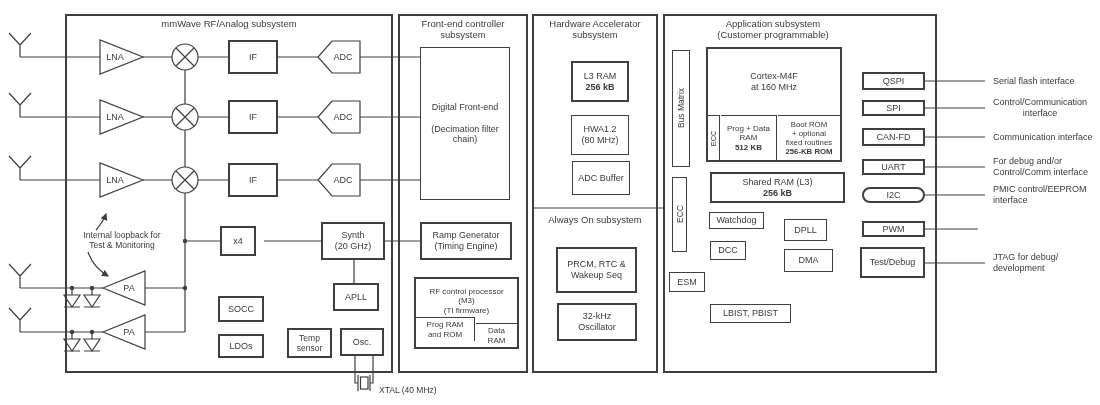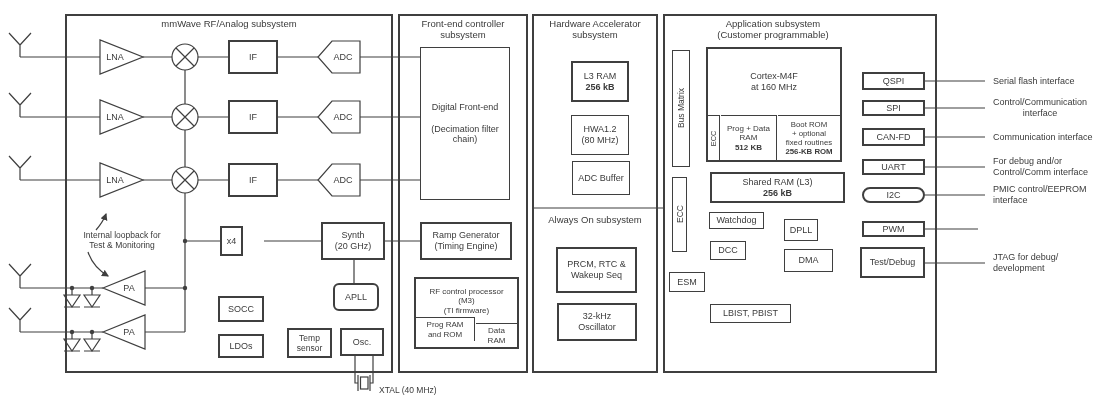--- a/index.html
+++ b/index.html
@@ -118,24 +118,24 @@
 <div class="abs bx2 cc" style="left:228px;top:100px;width:50px;height:34px;">IF</div>
 <div class="abs bx2 cc" style="left:228px;top:163px;width:50px;height:34px;">IF</div>
 
 <div class="abs cc" style="left:327px;top:51px;width:32px;height:12px;">ADC</div>
 <div class="abs cc" style="left:327px;top:111px;width:32px;height:12px;">ADC</div>
 <div class="abs cc" style="left:327px;top:174px;width:32px;height:12px;">ADC</div>
 
 <div class="abs cc" style="left:66px;top:229px;width:112px;height:22px;font-size:8.5px;">Internal loopback for
 Test &amp; Monitoring</div>
 
-<div class="abs bx2 cc" style="left:220px;top:226px;width:23px;height:30px;">x4</div>
+<div class="abs bx2 cc" style="left:220px;top:226px;width:36px;height:30px;">x4</div>
 <div class="abs bx2 cc" style="left:321px;top:222px;width:64px;height:38px;">Synth
 (20 GHz)</div>
-<div class="abs bx2 cc" style="left:333px;top:283px;width:46px;height:28px;border-radius:6px;">APLL</div>
+<div class="abs bx2 cc" style="left:333px;top:283px;width:46px;height:28px;">APLL</div>
 
 <div class="abs cc" style="left:116px;top:282px;width:26px;height:12px;">PA</div>
 <div class="abs cc" style="left:116px;top:326px;width:26px;height:12px;">PA</div>
 
 <div class="abs bx2 cc" style="left:218px;top:296px;width:46px;height:26px;">SOCC</div>
 <div class="abs bx2 cc" style="left:218px;top:334px;width:46px;height:24px;">LDOs</div>
 <div class="abs bx2 cc" style="left:287px;top:328px;width:45px;height:30px;font-size:8.5px;">Temp
 sensor</div>
 <div class="abs bx2 cc" style="left:340px;top:328px;width:44px;height:28px;">Osc.</div>
 <div class="abs lbl" style="left:379px;top:385px;font-size:8.5px;">XTAL (40 MHz)</div>
@@ -200,21 +200,21 @@
 + optional
 fixed routines</div><div class="b">256-KB ROM</div></div>
   </div>
 </div>
 
 <div class="abs bx2 cc" style="left:710px;top:172px;width:135px;height:31px;">
   <div><div>Shared RAM (L3)</div><div class="b">256 kB</div></div>
 </div>
 
 <div class="abs bx cc" style="left:709px;top:212px;width:55px;height:17px;">Watchdog</div>
-<div class="abs bx cc" style="left:784px;top:219px;width:34px;height:22px;text-align:right;">DPLL</div>
+<div class="abs bx cc" style="left:784px;top:219px;width:43px;height:22px;text-align:right;">DPLL</div>
 <div class="abs bx cc" style="left:710px;top:241px;width:36px;height:19px;">DCC</div>
 <div class="abs bx cc" style="left:784px;top:249px;width:49px;height:23px;">DMA</div>
 <div class="abs bx cc" style="left:669px;top:272px;width:36px;height:20px;">ESM</div>
 <div class="abs bx cc" style="left:710px;top:304px;width:81px;height:19px;">LBIST, PBIST</div>
 
 <div class="abs bx2 cc" style="left:862px;top:72px;width:63px;height:18px;">QSPI</div>
 <div class="abs bx2 cc" style="left:862px;top:100px;width:63px;height:16px;">SPI</div>
 <div class="abs bx2 cc" style="left:862px;top:128px;width:63px;height:18px;">CAN-FD</div>
 <div class="abs bx2 cc" style="left:862px;top:159px;width:63px;height:16px;">UART</div>
 <div class="abs bx2 cc" style="left:862px;top:187px;width:63px;height:16px;border-radius:8px;">I2C</div>

